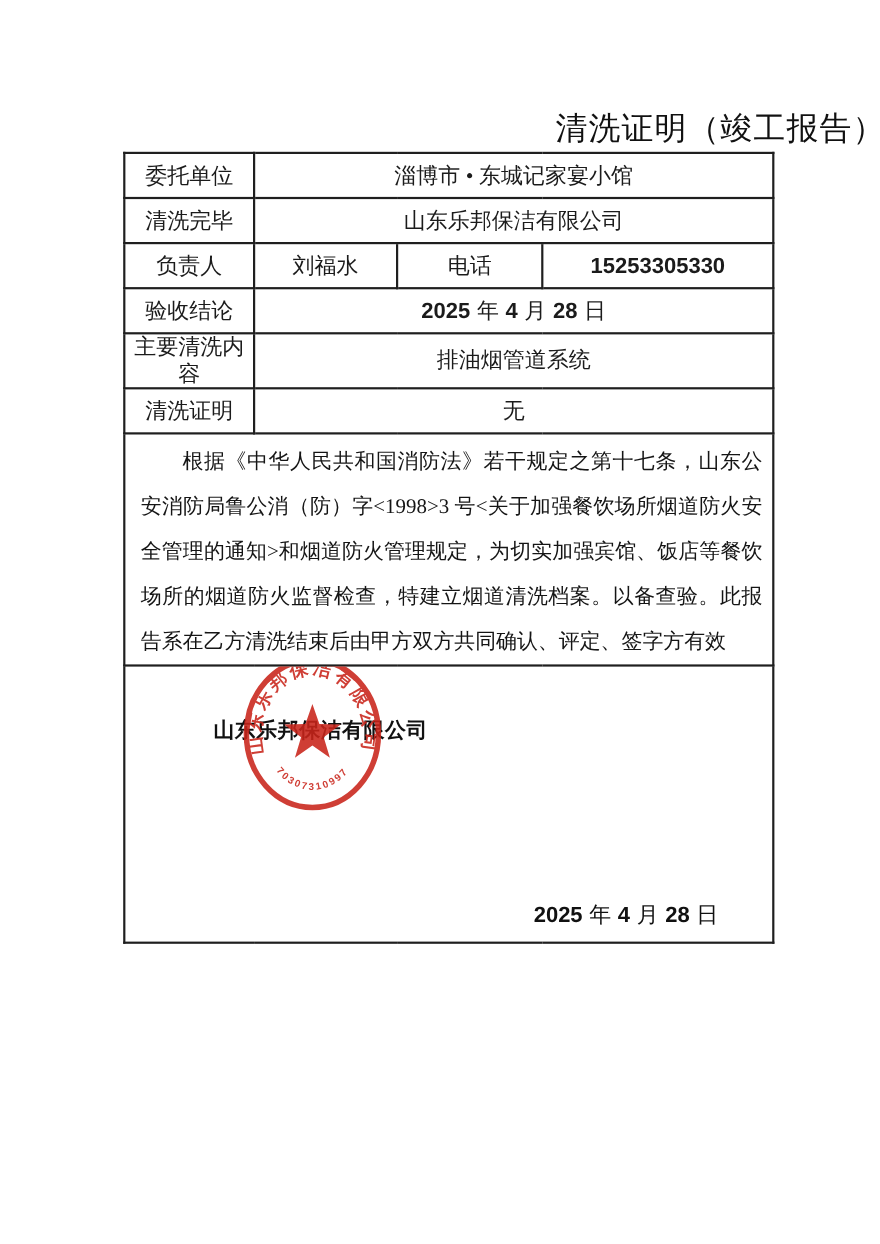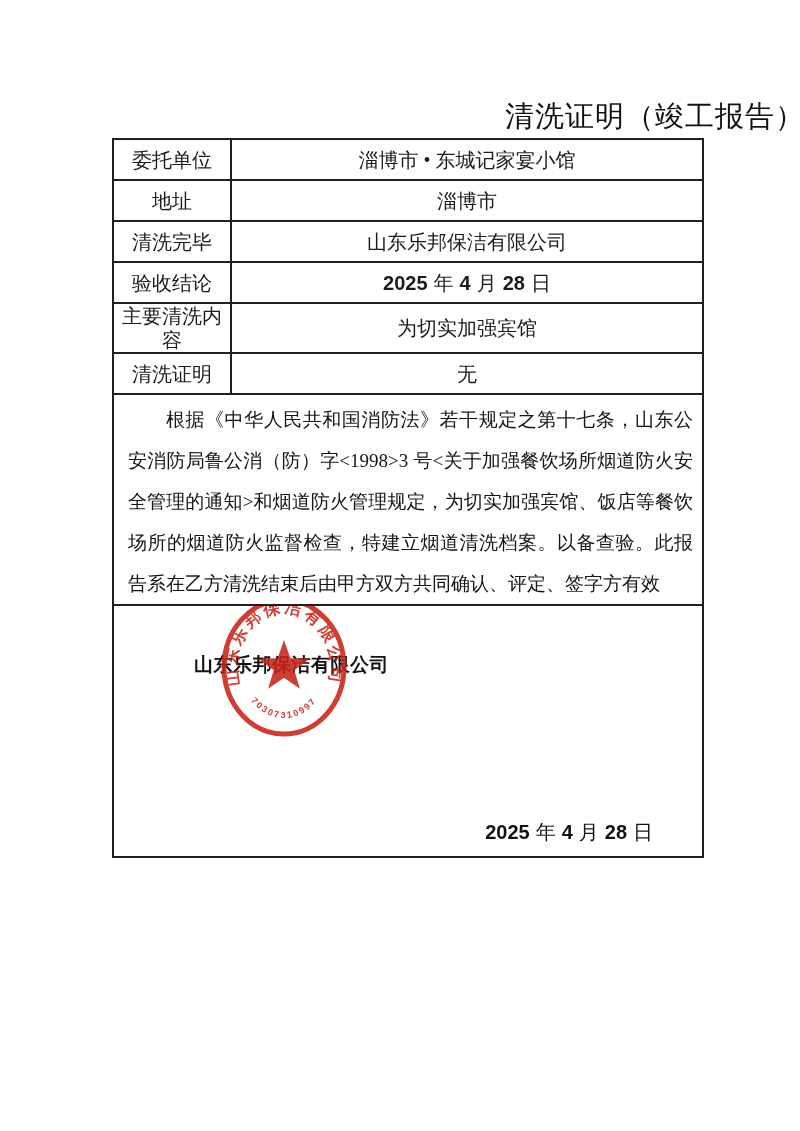--- a/index.html
+++ b/index.html
@@ -129,36 +129,38 @@
       <col style="width:130px">
       <col style="width:132px">
       <col style="width:210px">
     </colgroup>
     <tbody>
       <tr class="data-row">
         <td class="cell-label">委托单位</td>
         <td colspan="3">淄博市 • 东城记家宴小馆</td>
       </tr>
       <tr class="data-row">
-        <td class="cell-label">地址</td>
-        <td colspan="3">淄博市</td>
+        <td class="cell-label">清洗完毕</td>
+        <td colspan="3">山东乐邦保洁有限公司</td>
       </tr>
       <tr class="data-row">
-        <td class="cell-label">清洗完毕</td>
-        <td colspan="3">山东乐邦保洁有限公司</td>
+        <td class="cell-label">负责人</td>
+        <td>刘福水</td>
+        <td class="cell-label">电话</td>
+        <td class="num">15253305330</td>
       </tr>
       <tr class="data-row">
         <td class="cell-label">验收结论</td>
         <td colspan="3" class="date-parts">
           <span class="num">2025</span><span>年</span><span class="num">4</span><span>月</span><span class="num">28</span><span>日</span>
         </td>
       </tr>
       <tr class="data-row">
         <td class="cell-label">主要清洗内容</td>
-        <td colspan="3">为切实加强宾馆</td>
+        <td colspan="3">排油烟管道系统</td>
       </tr>
       <tr class="data-row">
         <td class="cell-label">清洗证明</td>
         <td colspan="3">无</td>
       </tr>
       <tr>
         <td colspan="4" class="notice-cell">
           <p class="notice-text">根据《中华人民共和国消防法》若干规定之第十七条，山东公安消防局鲁公消（防）字&lt;1998&gt;3 号&lt;关于加强餐饮场所烟道防火安全管理的通知&gt;和烟道防火管理规定，为切实加强宾馆、饭店等餐饮场所的烟道防火监督检查，特建立烟道清洗档案。以备查验。此报告系在乙方清洗结束后由甲方双方共同确认、评定、签字方有效</p>
         </td>
       </tr>

